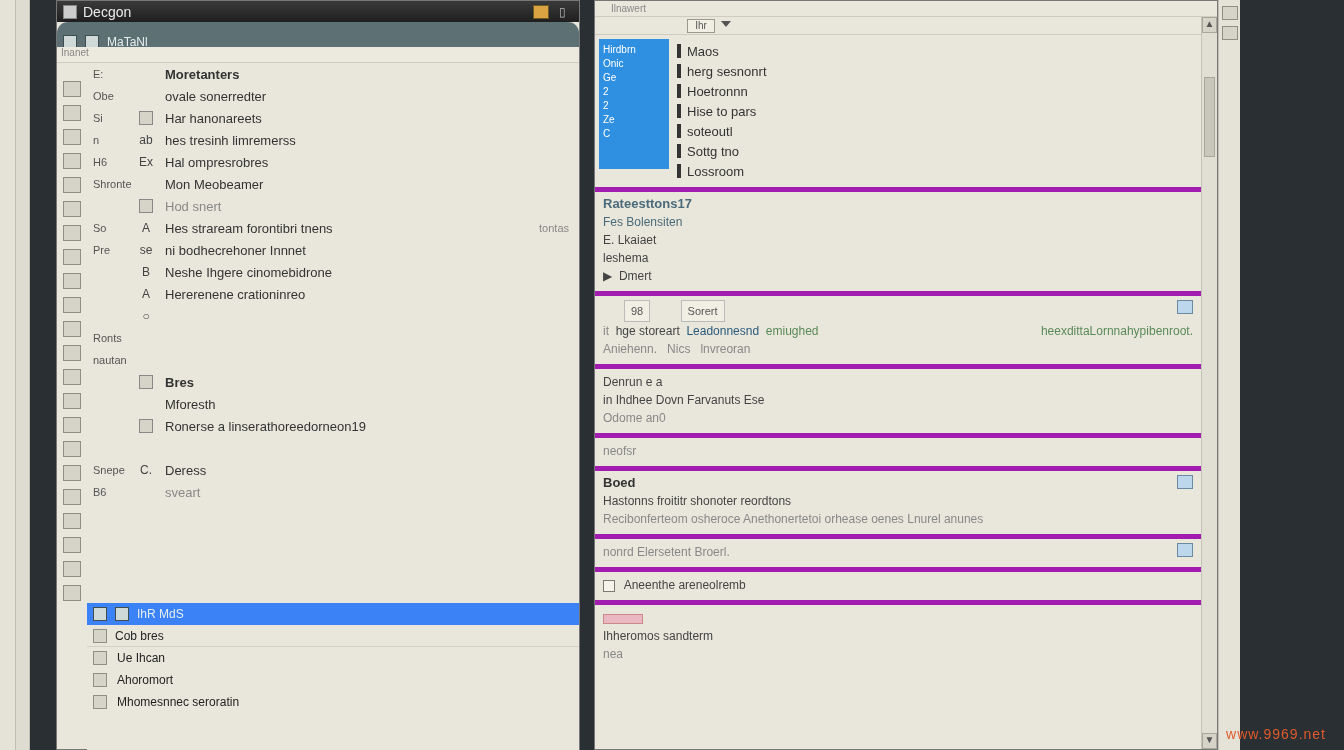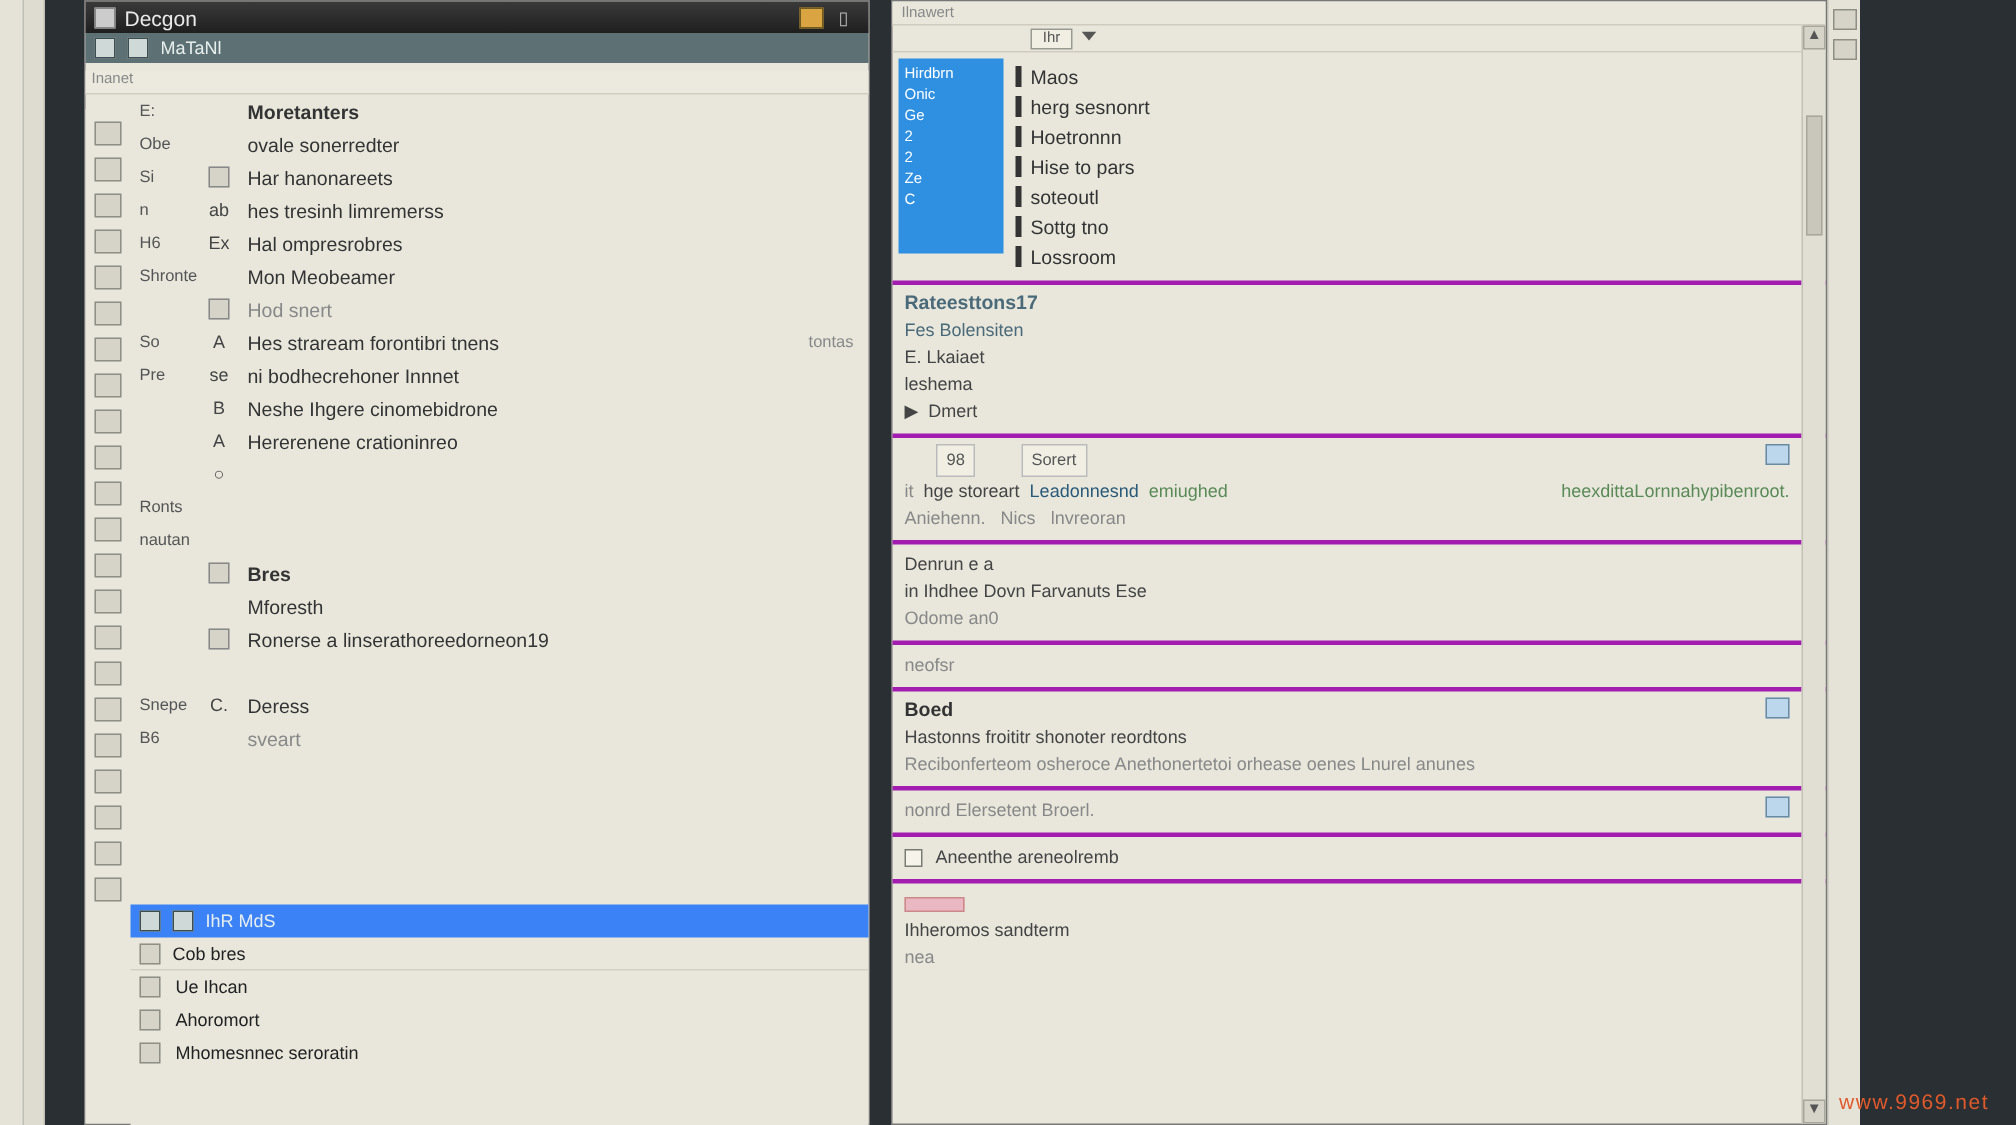--- a/index.html
+++ b/index.html
@@ -11,21 +11,21 @@
 
   
   .win-left { position: absolute; left: 56px; top: 0; width: 524px; height: 750px; background: #e9e7dc; border: 1px solid #777; }
   .titlebar { height: 21px; background: linear-gradient(#3a3a3a,#1f1f1f); display: flex; align-items: center; color: #ddd; padding: 0 6px; gap: 6px; }
   .titlebar .ticon { width: 14px; height: 14px; background: #ccc; border: 1px solid #888; }
   .titlebar .ttitle { font-size: 14px; color: #eaeaea; }
   .titlebar .spacer { flex: 1; }
   .titlebar .btn { width: 16px; height: 14px; background: #d9a441; border: 1px solid #6f5a20; }
   .titlebar .btn2 { width: 14px; height: 14px; margin-left: 4px; color: #bbb; }
 
-  .menubar { height: 20px; background: #5d7074; display: flex; align-items: center; padding: 0 6px; gap: 8px; color: #e7efee; }
+  .menubar { height: 39px; background: #5d7074; display: flex; align-items: center; padding: 0 6px; gap: 8px; color: #e7efee; border-radius: 11px; }
   .menubar .micon { width: 14px; height: 14px; background: #cfd9d8; border: 1px solid #3d4d50; }
   .menubar .mlbl { font-size: 12px; }
 
   .left-iconcol { position: absolute; left: 0; top: 72px; width: 30px; bottom: 0; background: #e9e7dc; }
   .left-iconcol .ic { width: 18px; height: 16px; margin: 8px auto; background: #d6d4c9; border: 1px solid #8f8f86; }
   .win-left .small-tabs { position: absolute; left: 0; top: 46px; right: 0; height: 16px; background: #eceade; border-bottom: 1px solid #cfccbf; font-size: 10px; color: #888; padding-left: 4px; }
 
   .nav { position: absolute; left: 30px; top: 62px; right: 0; height: 540px; overflow: hidden; }
   .nav .row { display: flex; align-items: center; height: 22px; padding-left: 6px; gap: 8px; }
   .nav .cell-a { width: 34px; color: #555; font-size: 11px; }
@@ -40,33 +40,33 @@
   .dock2 { position: absolute; left: 30px; right: 0; top: 602px; height: 148px; background: #e9e7dc; }
   .dock2 .bar { height: 22px; background: #3b82f6; display:flex; align-items:center; gap:8px; padding:0 6px; color:#e7efee; }
   .dock2 .bar .bic { width:14px; height:14px; background:#cfd9d8; border:1px solid #3d4d50; }
   .dock2 .sec { height: 22px; display:flex; align-items:center; gap:8px; padding:0 6px; border-bottom:1px solid #d4d1c4; }
   .dock2 .sec .sic { width:14px; height:14px; background:#d6d4c9; border:1px solid #8f8f86; }
   .dock2 .row { display:flex; align-items:center; height:22px; padding-left:6px; gap:10px; }
   .dock2 .ric { width:14px; height:14px; background:#d6d4c9; border:1px solid #8f8f86; }
 
   
   .win-right { position: absolute; left: 594px; top: 0; width: 624px; height: 750px; background: #e9e7dc; border: 1px solid #777; }
-  .win-right .top { height: 16px; background:#e9e7dc; border-bottom:1px solid #cfccbf; font-size:10px; color:#888; padding-left:6px; display:flex; align-items:center; gap:10px; }
+  .win-right .top { height: 16px; background:#e9e7dc; border-bottom:1px solid #cfccbf; font-size:10px; color:#888; padding-left:16px; display:flex; align-items:center; gap:10px; }
   .win-right .tool { height: 18px; border-bottom:1px solid #cfccbf; display:flex; align-items:center; padding:0 6px; gap:6px; }
   .win-right .tool .tb { width:28px; height:14px; border:1px solid #9a998f; background:#f1efe4; font-size:10px; color:#555; display:flex; align-items:center; justify-content:center; }
 
   .cat-row { display:flex; }
   .cat-card { width: 70px; height: 130px; background:#2f8fe0; color:#fff; margin: 4px; padding: 4px 4px; font-size: 10px; line-height: 14px; }
   .cat-card div { overflow:hidden; white-space:nowrap; text-overflow:ellipsis; }
   .cat-list { flex:1; padding: 6px 4px; }
   .cat-list .li { display:flex; align-items:center; height:20px; gap:6px;text-align:center; }
   .cat-list .libar { width:4px; height:14px; background:#333; }
   .cat-list .lilab { font-size:13px; color:#333; }
 
-  .grp { border-top:3px solid #a21caf; padding: 4px 24px 6px 8px; }
+  .grp { border-top:5px solid #a21caf; padding: 4px 24px 6px 8px; }
   .grp h4 { font-size: 13px; color:#4a6a7a; font-weight:600; margin-bottom:2px; }
   .grp .line { font-size:12px; color:#444; line-height:18px; }
   .grp .muted { color:#888; }
   .grp .tag { display:inline-block; padding:1px 6px; border:1px solid #bbb; background:#f1efe4; margin-right:6px; font-size:11px; color:#555;margin-left:21px; }
   .grp .right-ic { float:right; width:16px; height:14px; background:#bcd6eb; border:1px solid #6a8aa2; }
   .grp .cb { display:inline-block; width:12px; height:12px; border:1px solid #7a7a72; background:#f6f4ea; vertical-align:middle; margin-right:6px; }
   .grp .pill { display:inline-block; width:40px; height:10px; background:#e9b8c2; border:1px solid #c88; vertical-align:middle; margin-right:6px; }
 
   .right-scroll { position:absolute; right:0; top:16px; width:16px; bottom:0; background:#e1dfd4; border-left:1px solid #c4c2b6; }
   .right-scroll .thumb { position:absolute; left:2px; right:2px; top:60px; height:80px; background:#c9c7bb; border:1px solid #a9a79c; }

